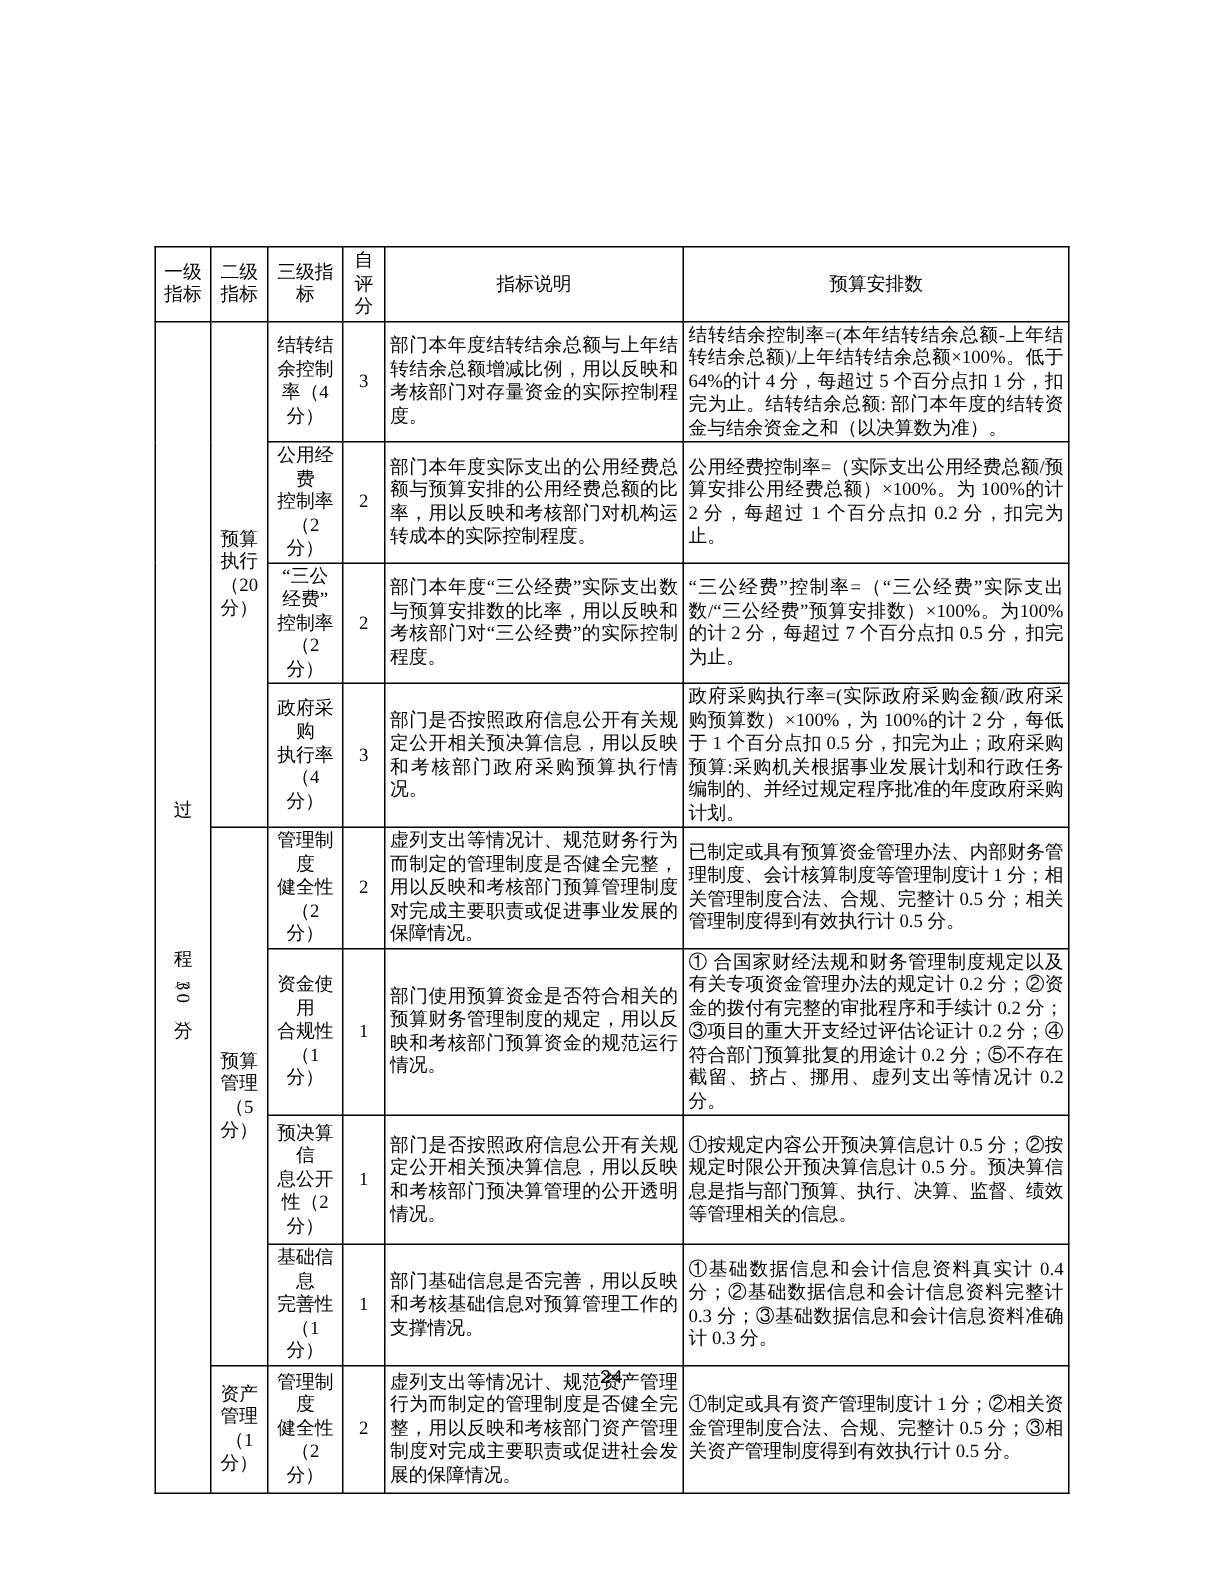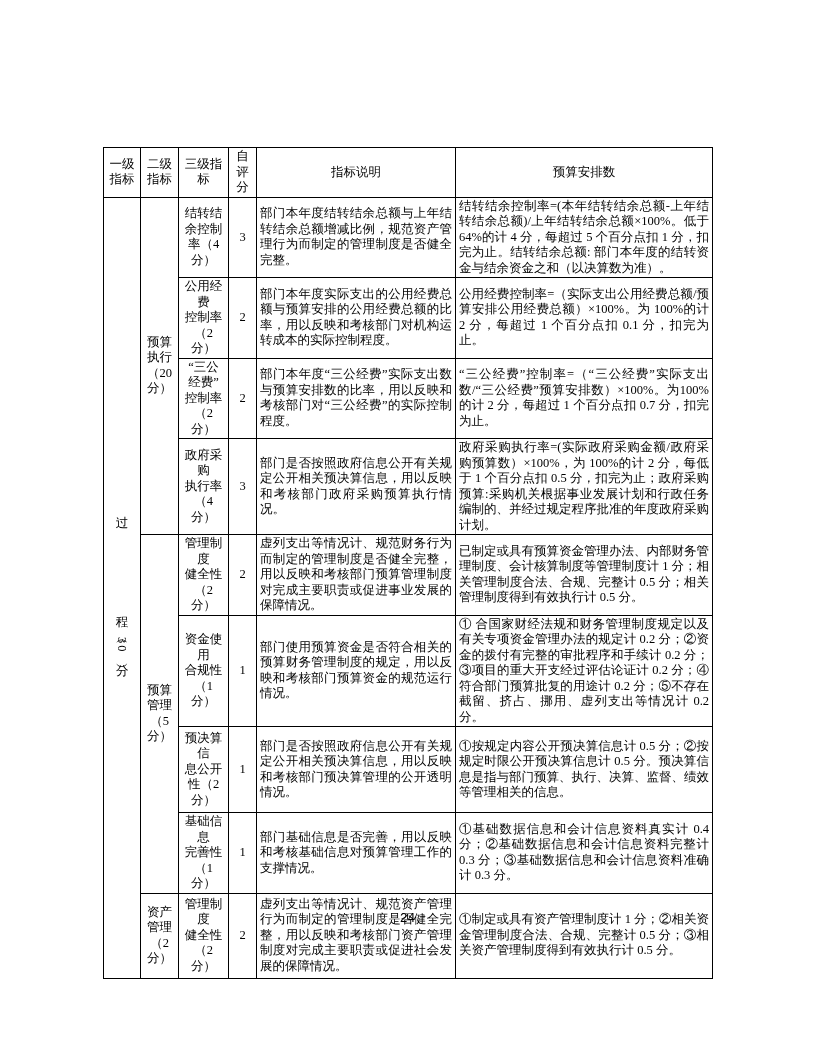--- a/index.html
+++ b/index.html
@@ -1,21 +1,21 @@
 <!DOCTYPE html>
 <html><head>
 <meta charset="utf-8">
 <style>
   html,body{margin:0;padding:0;}
   body{
     width:815px;height:1055px;background:#ffffff;position:relative;
     font-family:"Liberation Serif","DejaVu Serif",serif;color:#000;
   }
   .doc-table{
-    position:absolute;left:103px;top:147px;width:609px;
+    position:absolute;left:103px;top:164px;width:609px;
     border-collapse:collapse;table-layout:fixed;font-family:Liberation Serif, serif;
   }
   .doc-table td{
     border:1px solid #000;
     padding:1px 3px;
     vertical-align:middle;
     font-size:12.5px;
     line-height:15.5px;
     overflow:hidden;
   }
@@ -74,42 +74,42 @@
     </td>
     <td rowspan="4" class="pl">预算
 执行
 （20
 分）</td>
     <td class="pl">结转结
 余控制
 率（4
 分）</td>
     <td class="c">3</td>
-    <td class="just">部门本年度结转结余总额与上年结转结余总额增减比例，规范资产管理行为而制定的管理制度是否健全完整。</td>
+    <td class="just">部门本年度结转结余总额与上年结转结余总额增减比例，用以反映和考核部门对存量资金的实际控制程度。</td>
     <td class="just">结转结余控制率=(本年结转结余总额-上年结转结余总额)/上年结转结余总额×100%。低于 64%的计 4 分，每超过 5 个百分点扣 1 分，扣完为止。结转结余总额: 部门本年度的结转资金与结余资金之和（以决算数为准）。</td>
   </tr>
 
   <tr style="height:72px">
     <td class="pl">公用经
 费
 控制率
 （2分）</td>
     <td class="c">2</td>
     <td class="just">部门本年度实际支出的公用经费总额与预算安排的公用经费总额的比率，用以反映和考核部门对机构运转成本的实际控制程度。</td>
-    <td class="just">公用经费控制率=（实际支出公用经费总额/预算安排公用经费总额）×100%。为 100%的计 2 分，每超过 1 个百分点扣 0.1 分，扣完为止。</td>
+    <td class="just">公用经费控制率=（实际支出公用经费总额/预算安排公用经费总额）×100%。为 100%的计 2 分，每超过 1 个百分点扣 0.2 分，扣完为止。</td>
   </tr>
 
   <tr style="height:68px">
     <td class="pl">“三公
 经费”
 控制率
 （2分）</td>
     <td class="c">2</td>
     <td class="just">部门本年度“三公经费”实际支出数与预算安排数的比率，用以反映和考核部门对“三公经费”的实际控制程度。</td>
-    <td class="just">“三公经费”控制率=（“三公经费”实际支出数/“三公经费”预算安排数）×100%。为100%的计 2 分，每超过 1 个百分点扣 0.7 分，扣完为止。</td>
+    <td class="just">“三公经费”控制率=（“三公经费”实际支出数/“三公经费”预算安排数）×100%。为100%的计 2 分，每超过 7 个百分点扣 0.5 分，扣完为止。</td>
   </tr>
 
   <tr style="height:88px">
     <td class="pl">政府采
 购
 执行率
 （4分）</td>
     <td class="c">3</td>
     <td class="just">部门是否按照政府信息公开有关规定公开相关预决算信息，用以反映和考核部门政府采购预算执行情况。</td>
     <td class="just">政府采购执行率=(实际政府采购金额/政府采购预算数）×100%，为 100%的计 2 分，每低于 1 个百分点扣 0.5 分，扣完为止；政府采购预算:采购机关根据事业发展计划和行政任务编制的、并经过规定程序批准的年度政府采购计划。</td>
@@ -156,21 +156,21 @@
 完善性
 （1分）</td>
     <td class="c">1</td>
     <td class="just">部门基础信息是否完善，用以反映和考核基础信息对预算管理工作的支撑情况。</td>
     <td class="just">①基础数据信息和会计信息资料真实计 0.4 分；②基础数据信息和会计信息资料完整计 0.3 分；③基础数据信息和会计信息资料准确计 0.3 分。</td>
   </tr>
 
   <tr style="height:85px">
     <td class="pl">资产
 管理
-（2
+（1
 分）</td>
     <td class="pl">管理制
 度
 健全性
 （2分）</td>
     <td class="c">2</td>
     <td class="just">虚列支出等情况计、规范资产管理行为而制定的管理制度是否健全完整，用以反映和考核部门资产管理制度对完成主要职责或促进社会发展的保障情况。</td>
     <td class="just">①制定或具有资产管理制度计 1 分；②相关资金管理制度合法、合规、完整计 0.5 分；③相关资产管理制度得到有效执行计 0.5 分。</td>
   </tr>
 </tbody>

